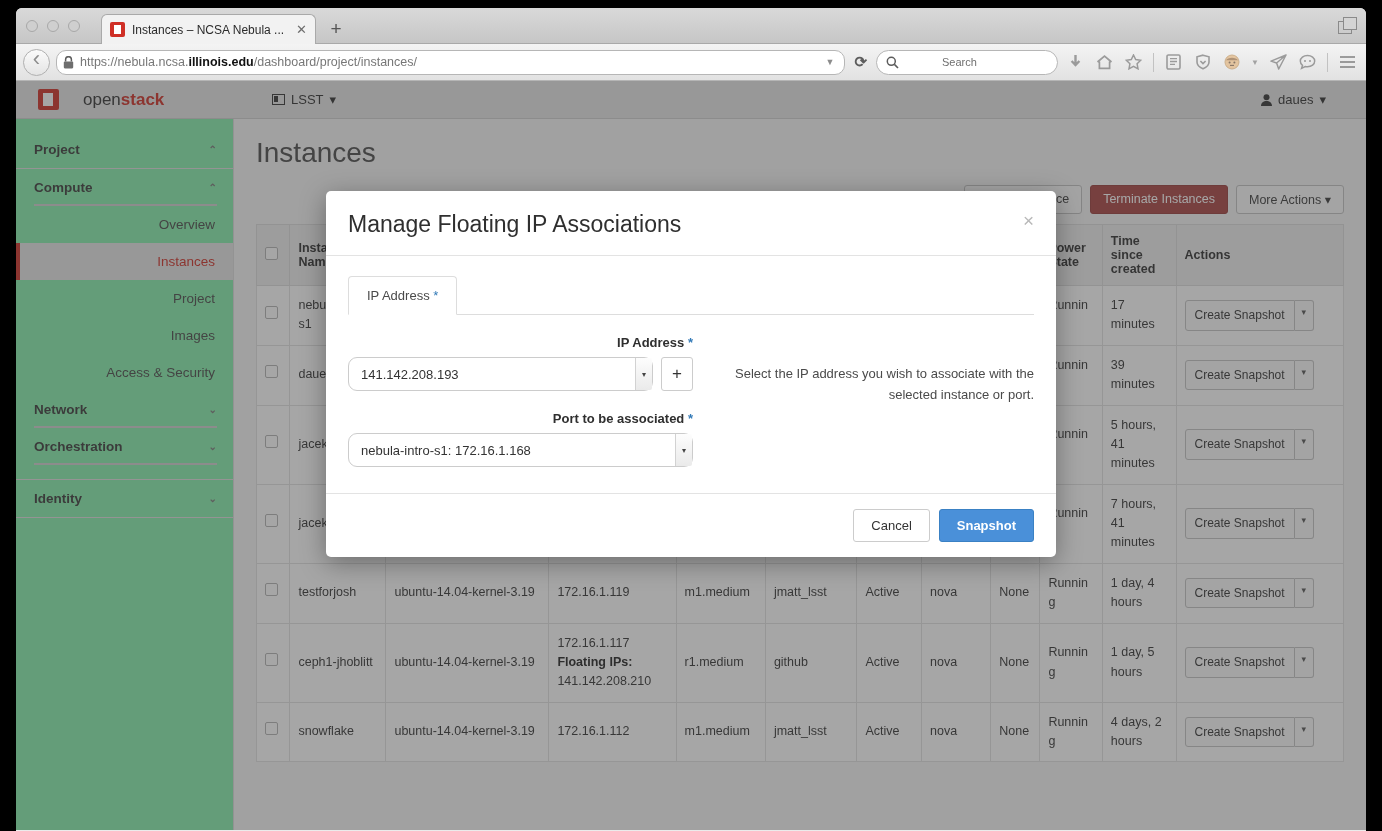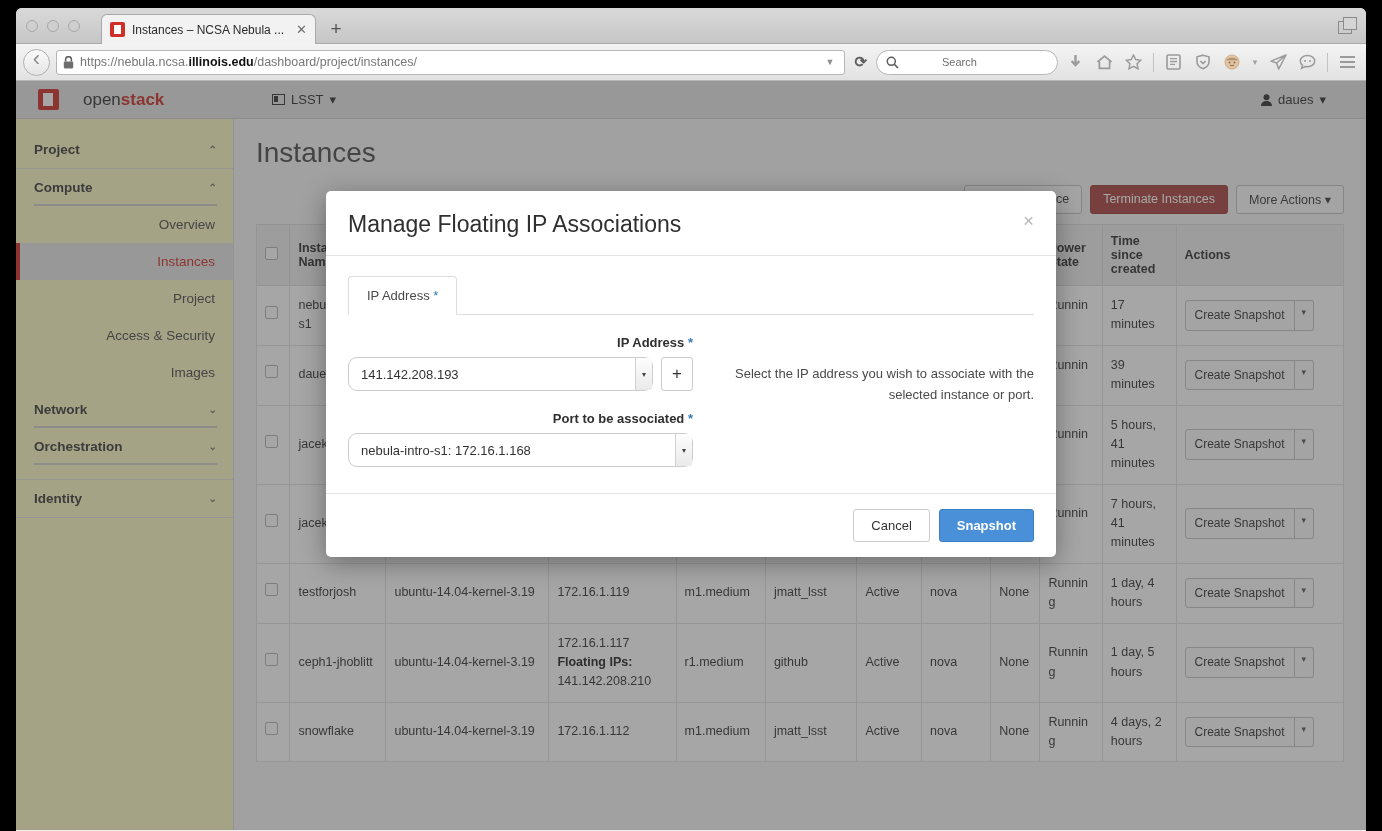--- a/index.html
+++ b/index.html
@@ -78,21 +78,21 @@
     width: 27px; height: 27px; border-radius: 50%;
     background: linear-gradient(#fbfbfb, #e4e4e4);
     border: 1px solid #b0b0b0; position: relative; cursor: pointer; flex: 0 0 27px;
   }
   #back-btn::after {
     content: "‹"; position: absolute; left: 0; right: 0; top: -4px;
     text-align: center; font-size: 22px; color: #8e8e8e;
   }
   #urlbar {
     flex: 1; height: 25px; background: #fff;
-    border: 1px solid #b6b6b6; border-radius: 3px;
+    border: 1px solid #b6b6b6; border-radius: 10px;
     display: flex; align-items: center; padding: 0 6px; gap: 6px;
     min-width: 0;
   }
   #lock-icon { flex: 0 0 11px; }
   #url-text {
     font-size: 12.5px; color: #555; white-space: nowrap;
     overflow: hidden; flex: 1;
   }
   #url-text b { color: #111; font-weight: 700; }
   #url-text .url-dim { color: #777; }
@@ -159,21 +159,21 @@
   #user-menu {
     margin-left: auto; margin-right: 40px; display: flex; align-items: center;
     gap: 6px; font-size: 13px; color: #2f2f2f; cursor: pointer;
   }
 
   
   #page-body { position: relative; display: flex; height: 711px; }
 
   
   #sidebar {
-    width: 218px; flex: 0 0 218px; background: #fef9c3;
+    width: 218px; flex: 0 0 218px; background: #86efac;
     border-right: 1px solid #dcdcdc; padding-top: 12px;
   }
   .side-group {
     position: relative; padding: 11px 16px 11px 18px;
     font-size: 13.5px; font-weight: 700; color: #3a3a3a; cursor: pointer;
     display: flex; align-items: center; justify-content: space-between;
     border-bottom: 1px solid #dedede;
   }
   .side-group.l2 { border-bottom: none; }
   .side-group.l2::after {
@@ -429,22 +429,22 @@
           <span class="chev">⌃</span>
         </div>
         <div class="side-group l2">
           <span>Compute</span>
           <span class="chev">⌃</span>
         </div>
 
         <div class="side-item">Overview</div>
         <div class="side-item active">Instances</div>
         <div class="side-item">Project</div>
+        <div class="side-item">Images</div>
         <div class="side-item">Access &amp; Security</div>
-        <div class="side-item">Images</div>
 
         <div class="side-group l2">
           <span>Network</span>
           <span class="chev">⌄</span>
         </div>
         <div class="side-group l2">
           <span>Orchestration</span>
           <span class="chev">⌄</span>
         </div>
         <div class="side-group" style="margin-top:14px;border-top:1px solid #dedede;">

